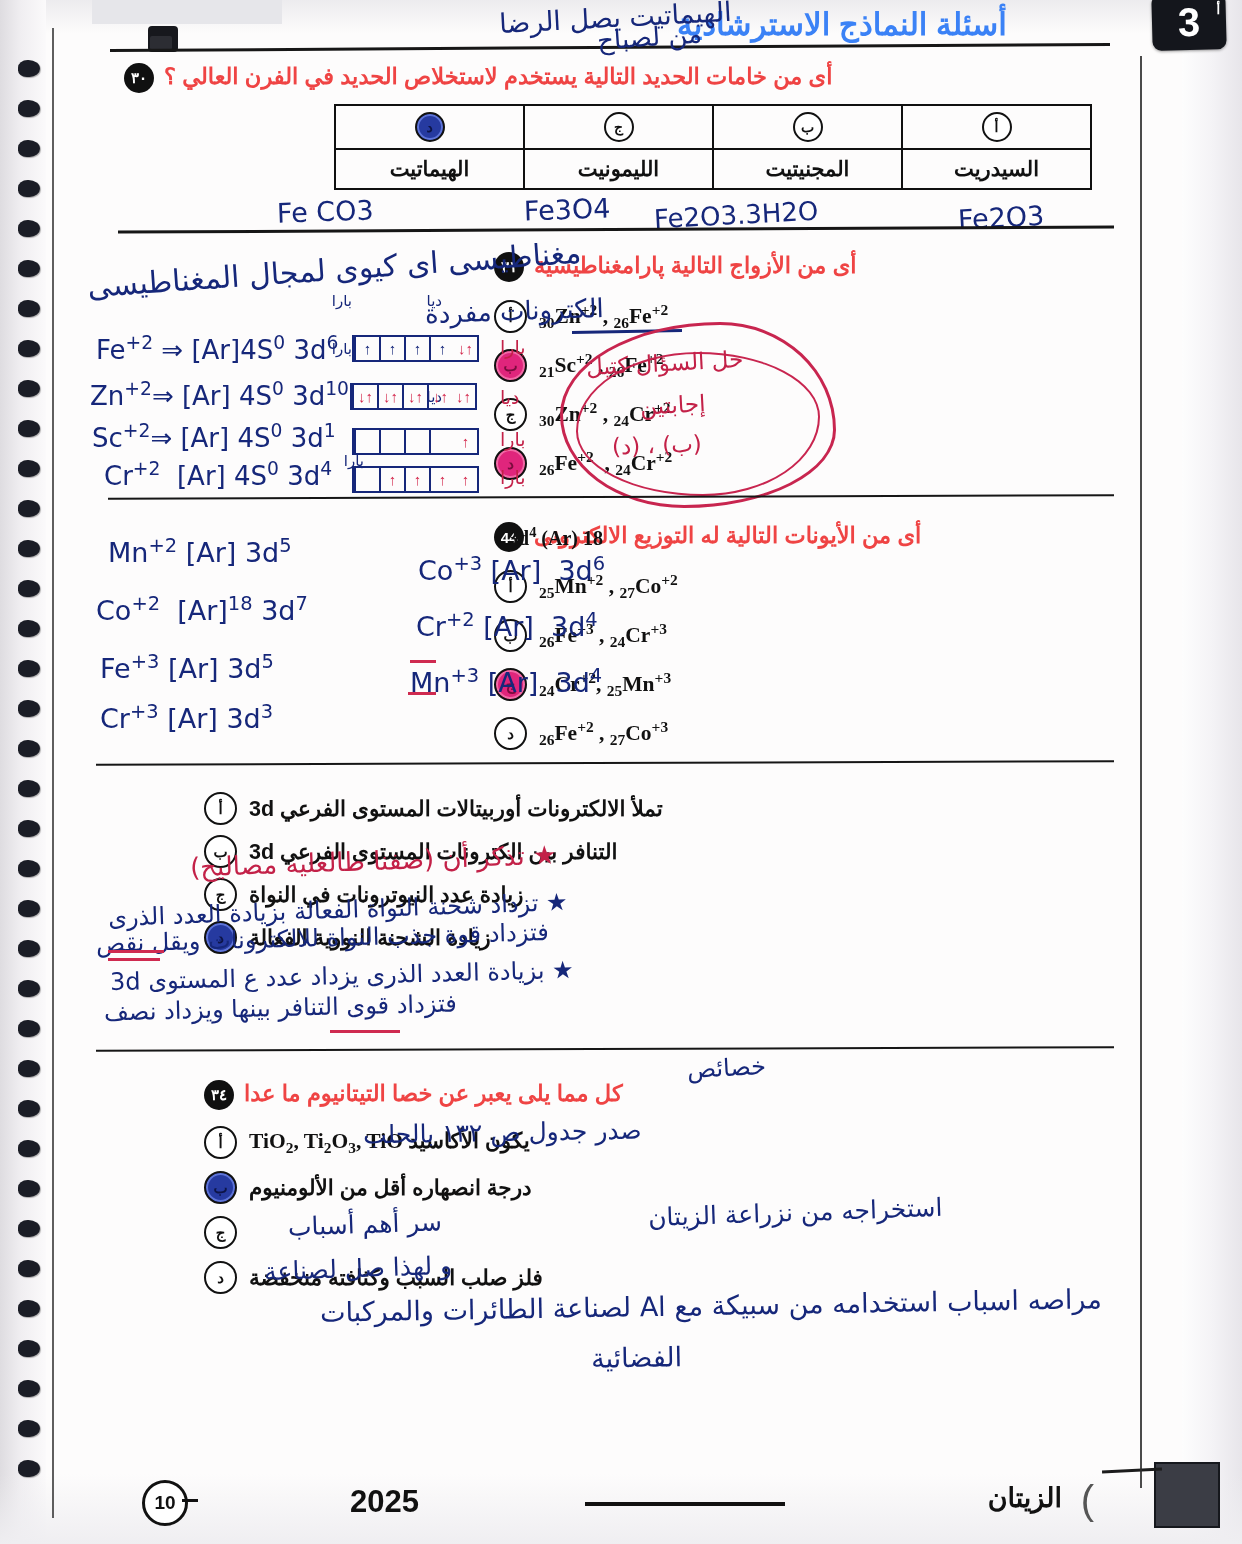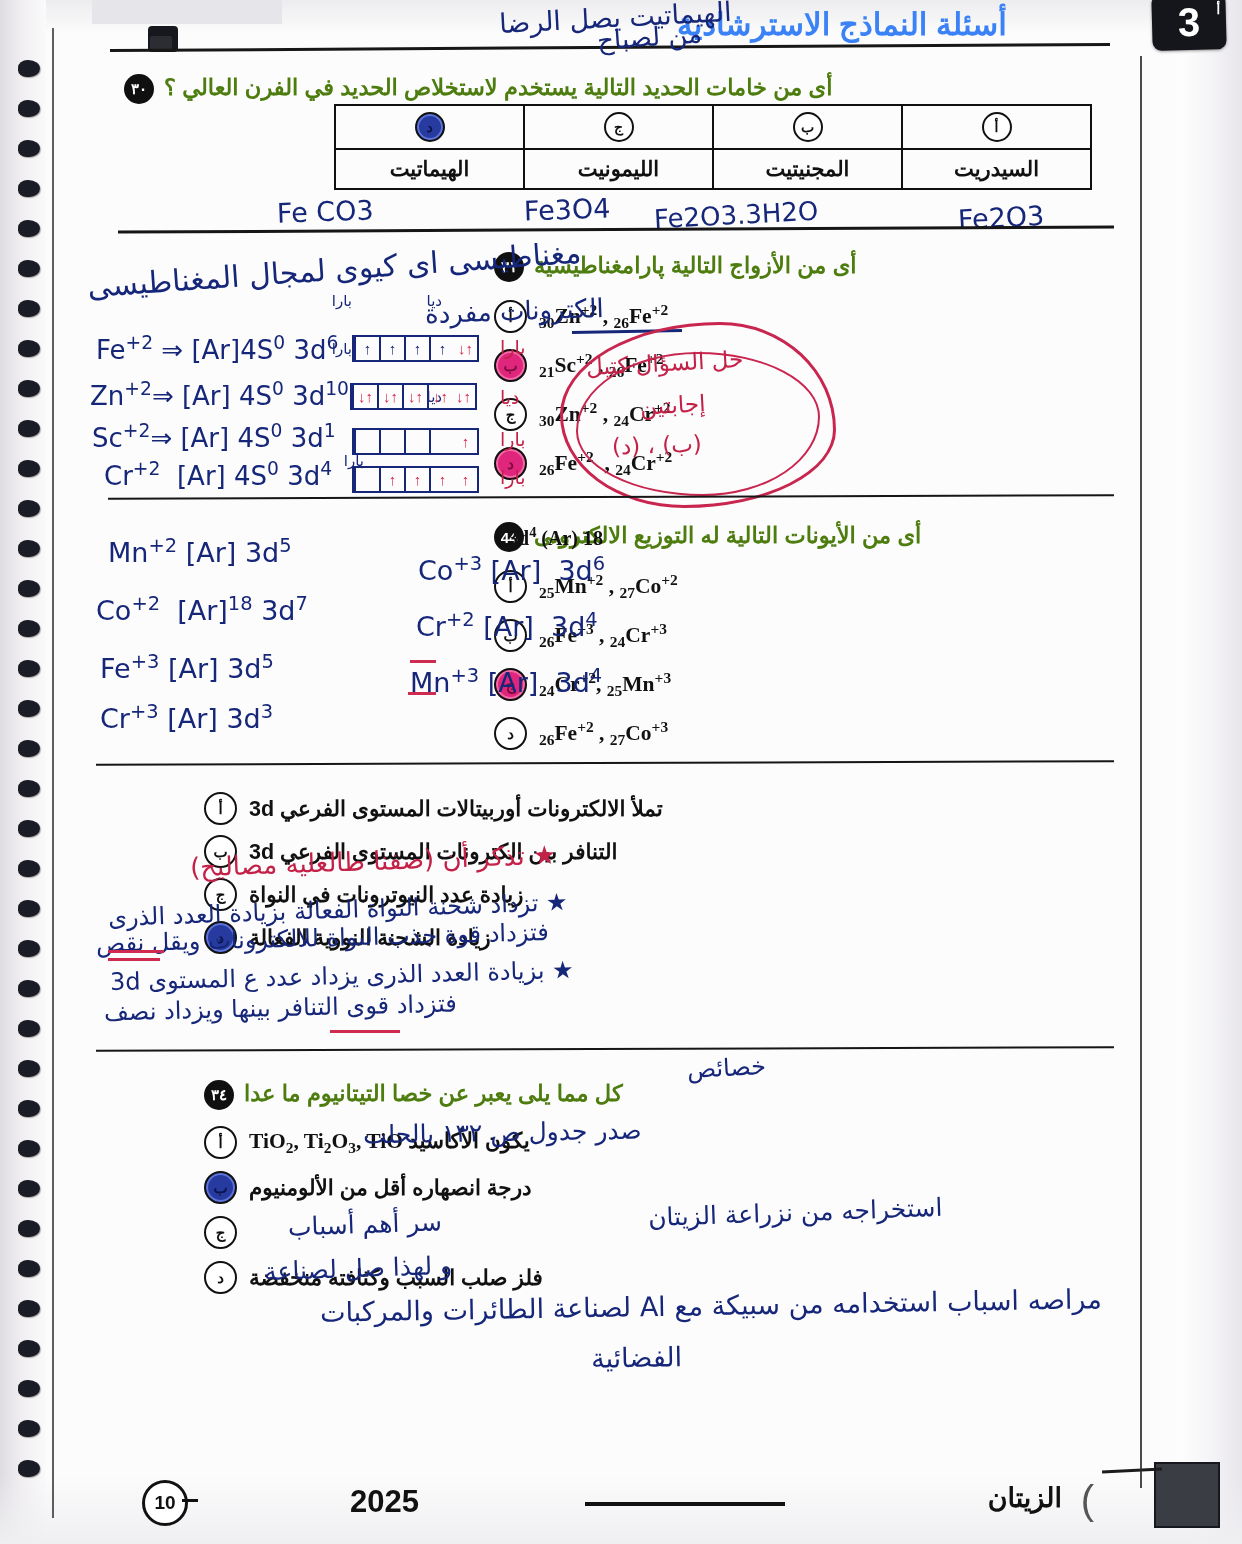--- a/index.html
+++ b/index.html
@@ -105,21 +105,21 @@
   .q-block{ position:absolute; right:0; text-align:right; }
   .q-row{ display:flex; flex-direction:row-reverse; align-items:flex-start; gap:10px; }
   .q-num{
     width:30px; height:30px; flex:0 0 30px;
     background:#101010; color:#fff; border-radius:50%;
     font-size:15px; font-weight:bold;
     display:flex; align-items:center; justify-content:center;
     margin-top:2px;
   }
   .q-text{
-    font-size:22.5px; font-weight:bold; color:#4d7c0f; line-height:1.38;
+    font-size:22.5px; font-weight:bold; color:#ef4444; line-height:1.38;
     font-family:"Liberation Sans", sans-serif;
   }
   .opt-row{
     display:flex; flex-direction:row-reverse; align-items:center; gap:12px;
     margin-top:6px;
   }
   .opt-mark{
     width:29px; height:29px; flex:0 0 29px; border-radius:50%;
     border:2.5px solid #111; color:#111;
     font-size:15px; font-weight:bold;
@@ -295,21 +295,21 @@
   <div class="header">
     <div class="header-title">أسئلة النماذج الاسترشادية</div>
   </div>
   <div class="hdr-rule"></div>
 
   <div class="hw blue" style="right:510px; top:2px; font-size:27px; transform:rotate(-3deg);">الهيماتيت يصل الرضا</div>
   <div class="hw blue" style="right:540px; top:22px; font-size:26px; transform:rotate(-4deg);">من لصباح</div>
 
   <div class="vert-rule-right"></div>
 
-  <div class="q-block" style="right:108px; top:72px; width:1010px;">
+  <div class="q-block" style="right:108px; top:61px; width:1010px;">
     <div class="q-row">
       <div class="q-num">٣٠</div>
       <div class="q-text">أى من خامات الحديد التالية يستخدم لاستخلاص الحديد في الفرن العالي ؟</div>
     </div>
   </div>
 
   <table class="ore-table">
     <tbody>
         <tr>
       <td class="mark-cell">

